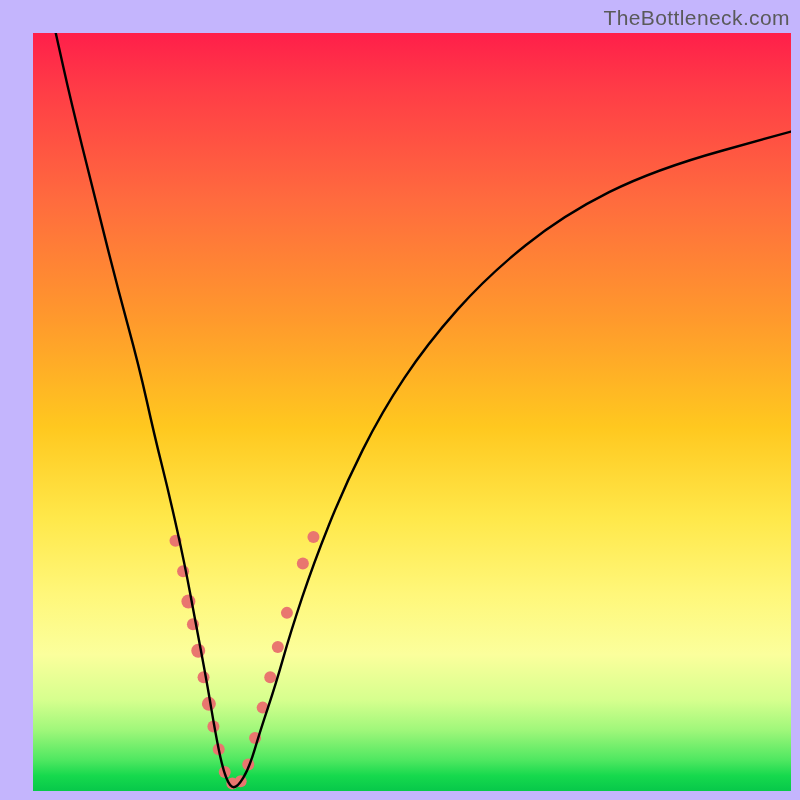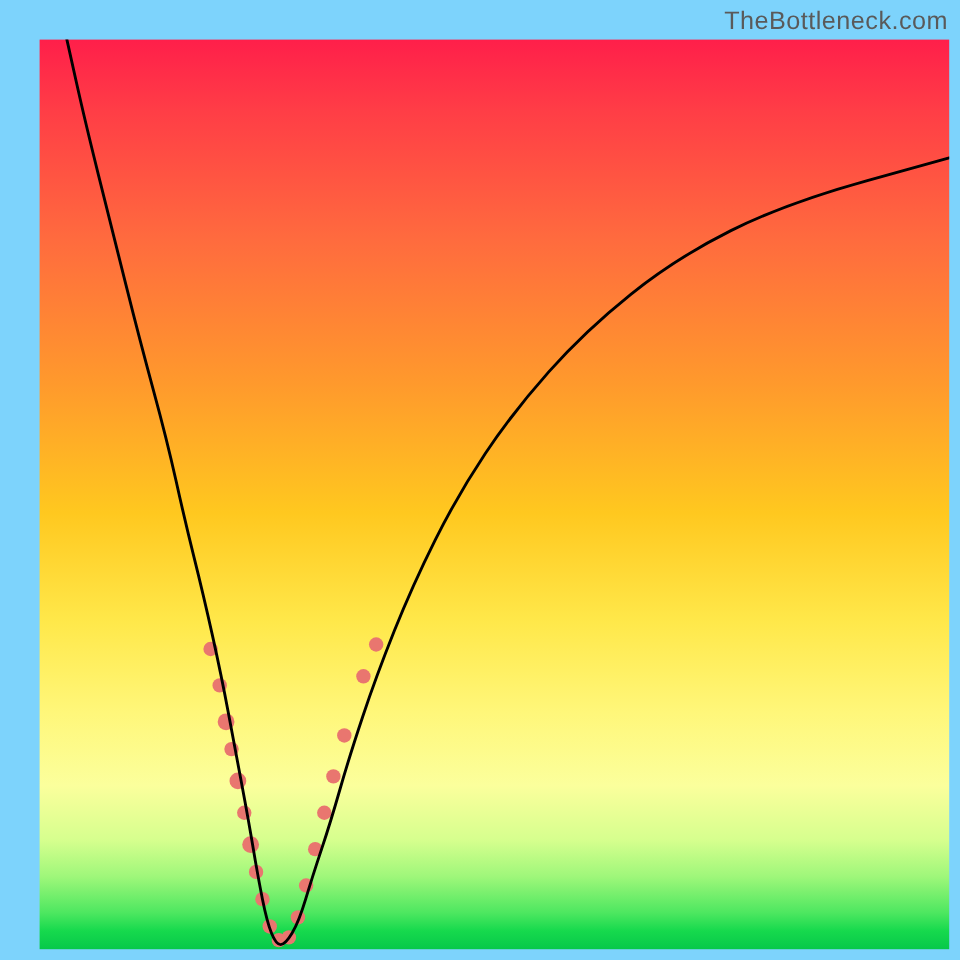--- a/index.html
+++ b/index.html
@@ -9,21 +9,21 @@
     height: 800px;
     overflow: hidden;
     background: #000;
     font-family: Arial, Helvetica, sans-serif;
   }
   .frame {
     position: absolute;
     top: 0; left: 0;
     width: 800px;
     height: 800px;
-    background: #7dd3fc;
+    background: #c4b5fd;
   }
   .plot-area {
     position: absolute;
     top: 33px;
     left: 33px;
     width: 758px;
     height: 758px;
     
     background: linear-gradient(
       to bottom,

